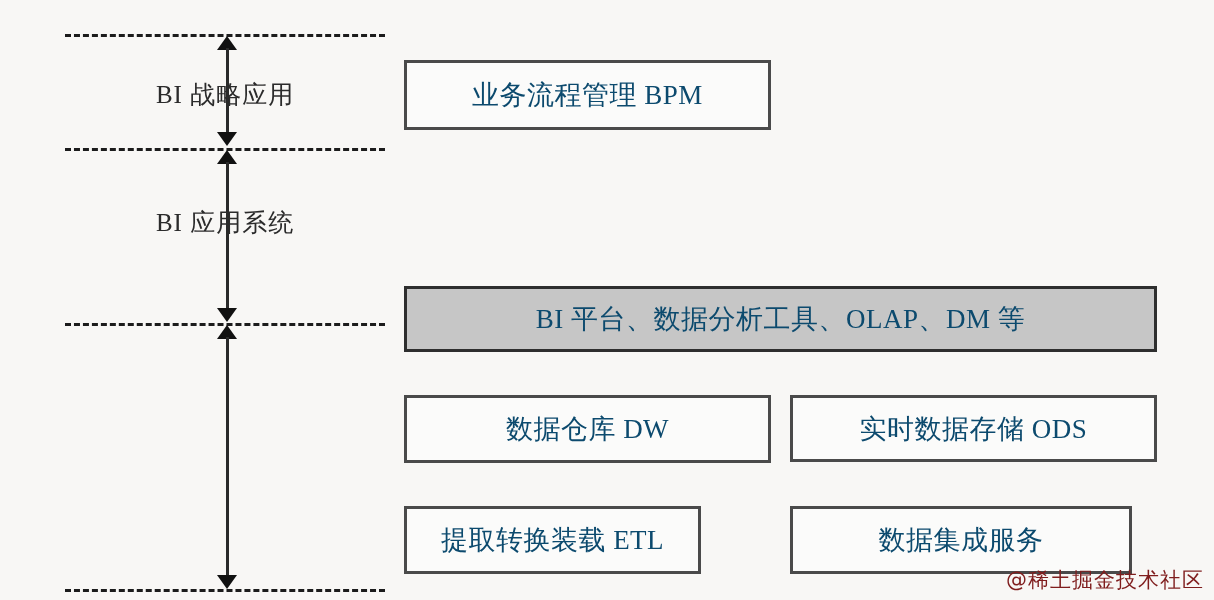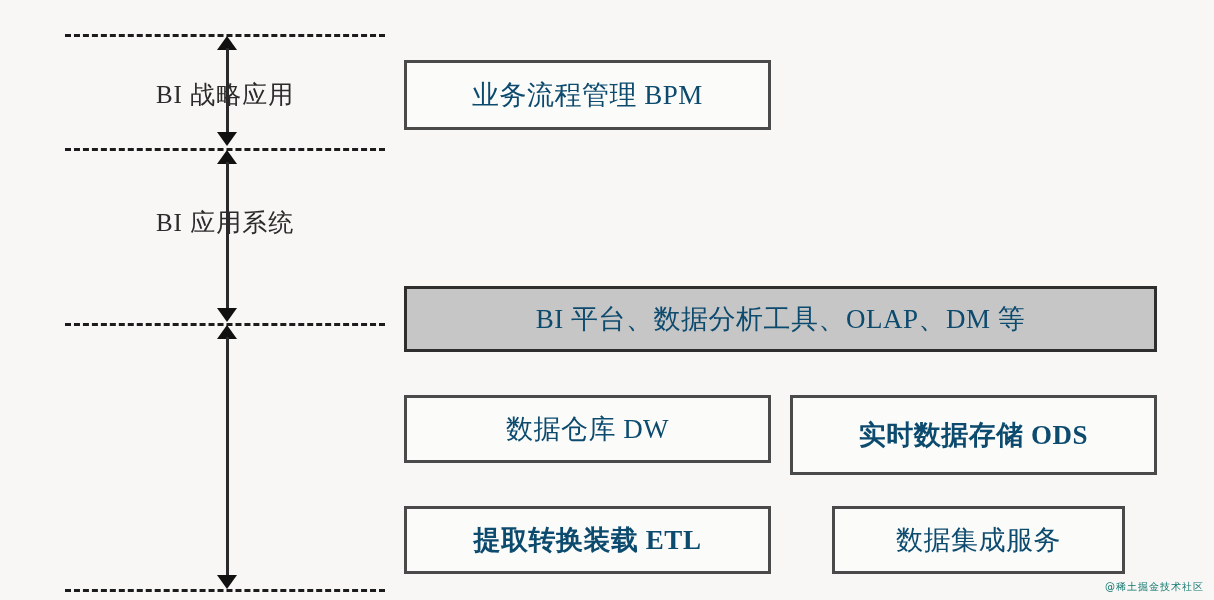--- a/index.html
+++ b/index.html
@@ -76,22 +76,22 @@
   }
   .node-box.wide {
     font-size: 27px;
   }
 
   
   .watermark {
     position: absolute;
     right: 10px;
     bottom: 6px;
-    font-size: 10px;
-    color: #0f766e;
+    font-size: 21px;
+    color: #7f1d1d;
     font-family: "DejaVu Sans", "Liberation Sans", sans-serif;
     letter-spacing: 1px;
     white-space: nowrap;
   }
 </style>
 </head>
 <body>
 
 <div id="canvas">
 
@@ -114,20 +114,20 @@
 
   <div class="tier-label" style="top:78px;">BI 战略应用</div>
   <div class="tier-label" style="top:206px;">BI 应用系统</div>
 
   <div class="node-box" style="left:404px;top:60px;width:367px;height:70px;">业务流程管理 BPM</div>
 
 
   <div class="node-box wide highlight" style="left:404px;top:286px;width:753px;height:66px;">BI 平台、数据分析工具、OLAP、DM 等</div>
 
   <div class="node-box" style="left:404px;top:395px;width:367px;height:68px;">数据仓库 DW</div>
-  <div class="node-box" style="left:790px;top:395px;width:367px;height:80px;font-weight:bold;">实时数据存储 ODS</div>
+  <div class="node-box" style="left:790px;top:395px;width:367px;height:67px;">实时数据存储 ODS</div>
 
-  <div class="node-box" style="left:404px;top:506px;width:367px;height:68px;font-weight:bold;">提取转换装载 ETL</div>
-  <div class="node-box" style="left:832px;top:506px;width:293px;height:68px;">数据集成服务</div>
+  <div class="node-box" style="left:404px;top:506px;width:297px;height:68px;">提取转换装载 ETL</div>
+  <div class="node-box" style="left:790px;top:506px;width:342px;height:68px;">数据集成服务</div>
 
   <div class="watermark">@稀土掘金技术社区</div>
 
 </div>
 
 </body></html>

